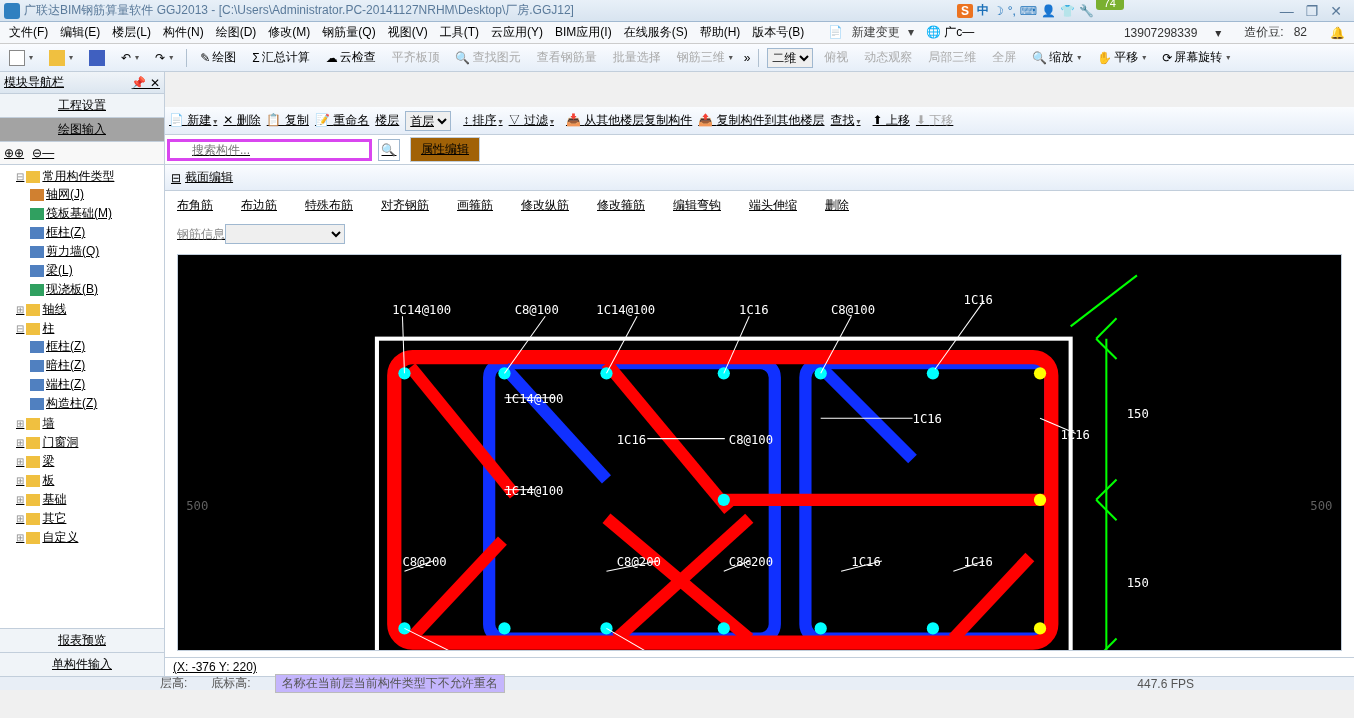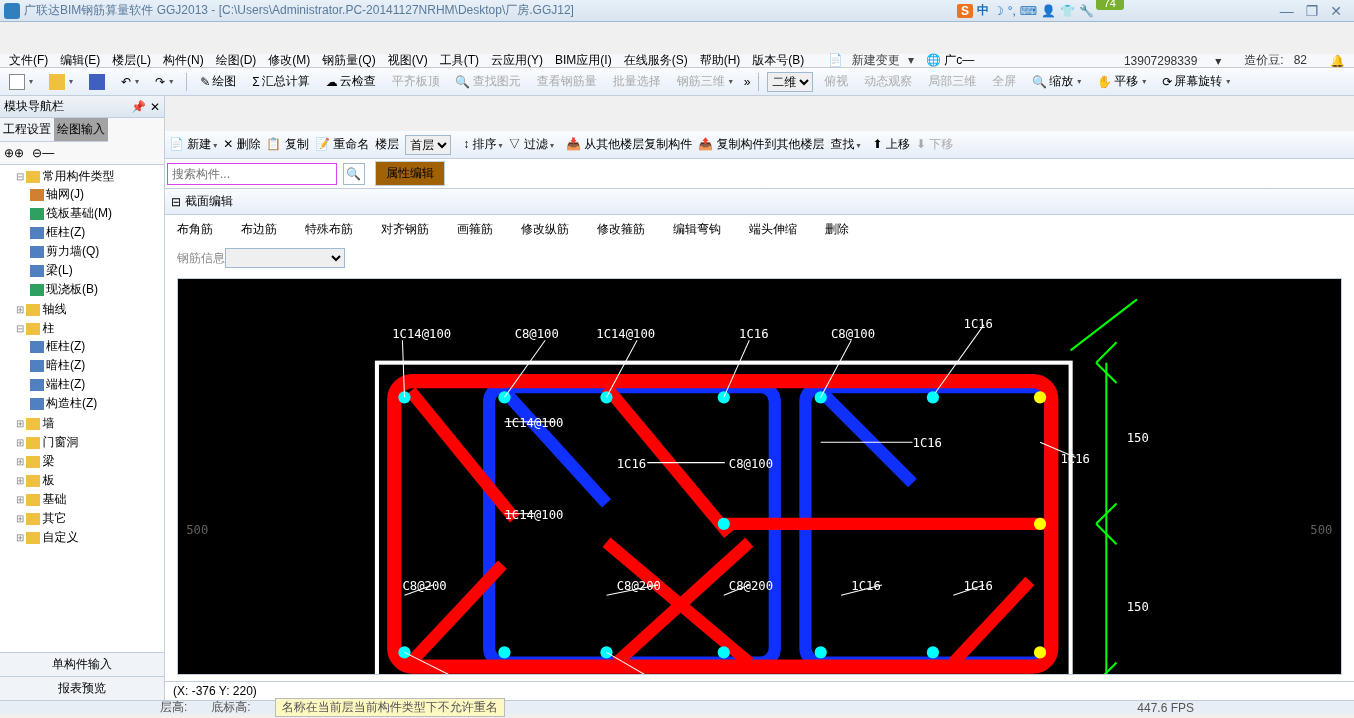--- a/index.html
+++ b/index.html
@@ -10,77 +10,77 @@
 .title-bar .app-icon { width: 16px; height: 16px; background: #3080c0; border-radius: 3px; margin-right: 4px; }
 .title-text { color: #5a7a9a; flex: 1; }
 .win-controls { display: flex; gap: 12px; margin-right: 8px; color: #5a7a9a; }
 .win-controls span { cursor: pointer; font-size: 14px; }
 .badge-74 { position: absolute; right: 230px; top: -4px; background: #7ab030; color: #fff; padding: 1px 8px; border-radius: 3px; font-size: 11px; }
 .ime-bar { position: absolute; right: 260px; top: 2px; display: flex; gap: 4px; align-items: center; }
 .ime-bar .s-badge { background: #ec7321; color: #fff; font-weight: bold; padding: 0 4px; border-radius: 2px; }
 .ime-bar .zh { color: #1a6fb8; font-weight: bold; }
 
 
-.menu-bar { height: 14px; background: #f6f8fb; display: flex; align-items: center; padding: 0 4px; border-bottom: 1px solid #ccc; gap: 2px; margin-top: 32px; }
+.menu-bar { height: 22px; background: #f6f8fb; display: flex; align-items: center; padding: 0 4px; border-bottom: 1px solid #ccc; gap: 2px; }
 .menu-bar span { padding: 2px 5px; cursor: pointer; }
 .menu-right { margin-left: auto; display: flex; align-items: center; gap: 8px; color: #333; }
 .menu-right .tip { color: #d04020; }
 
 
 .toolbar { height: 28px; background: linear-gradient(#fafcff, #e6eef8); border-bottom: 1px solid #c2cedb; display: flex; align-items: center; padding: 0 4px; gap: 6px; }
 .toolbar .sep { width: 1px; height: 18px; background: #b0c0d0; margin: 0 2px; }
 .toolbar .btn { display: flex; align-items: center; gap: 2px; padding: 2px 4px; cursor: pointer; border: 1px solid transparent; border-radius: 2px; white-space: nowrap; }
 .ico { width: 16px; height: 16px; display: inline-block; }
 .tri { font-size: 8px; color: #555; margin-left: 2px; }
 select.small-sel { height: 20px; font-size: 12px; border: 1px solid #a0b8d0; }
 
 
-.workspace { display: flex; height: calc(718px - 22px - 22px - 28px - 28px - 14px); }
+.workspace { display: flex; height: calc(718px - 22px - 22px - 28px - 28px - 14px); text-decoration: underline; }
 .left-panel { width: 165px; background: #f8f8f8; border-right: 1px solid #c2cedb; display: flex; flex-direction: column; }
 .panel-title { background: linear-gradient(#f0f4f8, #dce6f0); border-bottom: 1px solid #c2cedb; padding: 2px 4px; display: flex; justify-content: space-between; align-items: center; }
-.panel-tabs { display: flex; }
+.panel-tabs { display: flex; flex-direction: column; }
 .panel-tabs .tab { text-align: center; padding: 3px; border-bottom: 1px solid #c2cedb; background: #f0f4f8; cursor: pointer; }
 .panel-tabs .tab.active { background: #a3a3a3; }
 .mini-tools { display: flex; gap: 8px; padding: 4px; border-bottom: 1px solid #c2cedb; }
 
 .tree { flex: 1; overflow: auto; padding: 2px; background: #fff; }
 .tree ul { list-style: none; padding-left: 14px; }
 .tree li { padding: 1px 0; white-space: nowrap; }
 .tree .tico { width: 14px; height: 12px; display: inline-block; vertical-align: middle; margin-right: 2px; }
 .tree .folder { background: #f0c040; }
 .tree .expander { color: #888; font-size: 10px; margin-right: 2px; }
 
 .bottom-tabs { margin-top: auto; }
 .bottom-tabs .tab { text-align: center; padding: 3px; border-top: 1px solid #c2cedb; background: #f0f4f8; cursor: pointer; }
 
 
 .right-area { flex: 1; display: flex; flex-direction: column; background: #fff; margin-top: 35px; }
 .right-toolbar { height: 28px; background: linear-gradient(#fafcff, #e6eef8); border-bottom: 1px solid #c2cedb; display: flex; align-items: center; padding: 0 4px; gap: 6px; }
 .search-row { display: flex; align-items: center; padding: 2px; gap: 6px; border-bottom: 1px solid #c2cedb; }
-.search-row input { flex: 0 0 170px; height: 22px; border: 1px solid #d946ef; padding: 0 4px; }
+.search-row input { flex: 0 0 170px; height: 22px; border: 3px solid #d946ef; padding: 0 22px; }
 .search-row .q { width: 22px; height: 22px; border: 1px solid #a0b8d0; display: flex; align-items: center; justify-content: center; cursor: pointer; }
 .prop-tab { border: 1px solid #c2cedb; padding: 3px 10px; background: #a16207; margin-left: 4px; }
 
 .section-header { background: linear-gradient(#fafcff, #e6eef8); border-bottom: 1px solid #c2cedb; padding: 4px 6px; display: flex; align-items: center; gap: 4px; }
 .section-tools { display: flex; padding: 6px 12px; gap: 28px; }
 .section-tools span { cursor: pointer; }
 .rebar-row { display: flex; align-items: center; padding: 4px 12px; gap: 0; }
 .rebar-row .lbl { color: #888; }
 .rebar-row select { width: 120px; height: 20px; border: 1px solid #a0b8d0; }
 
 
 .canvas-wrap { flex: 1; position: relative; margin: 6px 12px; overflow: hidden; border: 1px solid #c2cedb; }
 .canvas { position: absolute; inset: 0; background: #000; }
 .canvas text { font-family: "SimSun", monospace; }
 
 .coord-bar { padding: 2px 8px; background: #fff; border-top: 1px solid #c2cedb; }
 
 
 .status-bar { height: 14px; background: #e8eef6; border-top: 1px solid #c2cedb; font-size: 11px; display: flex; align-items: center; padding: 0 160px 0 160px; gap: 24px; color: #555; }
-.status-bar .msg { border: 1px solid #bbb; padding: 0 6px; background: #fef9c3; }
+.status-bar .msg { border: 1px solid #bbb; padding: 0 6px; background: #c4b5fd; }
 .status-bar .fps { margin-left: auto; }
 
 </style>
 </head>
 <body>
 
 <div class="title-bar">
   <span class="app-icon"></span>
   <span class="title-text">广联达BIM钢筋算量软件 GGJ2013 - [C:\Users\Administrator.PC-20141127NRHM\Desktop\厂房.GGJ12]</span>
   <div class="ime-bar">
@@ -218,22 +218,22 @@
         <li><span class="expander">⊞</span><span class="tico folder"></span><span>墙</span></li>
         <li><span class="expander">⊞</span><span class="tico folder"></span><span>门窗洞</span></li>
         <li><span class="expander">⊞</span><span class="tico folder"></span><span>梁</span></li>
         <li><span class="expander">⊞</span><span class="tico folder"></span><span>板</span></li>
         <li><span class="expander">⊞</span><span class="tico folder"></span><span>基础</span></li>
         <li><span class="expander">⊞</span><span class="tico folder"></span><span>其它</span></li>
         <li><span class="expander">⊞</span><span class="tico folder"></span><span>自定义</span></li>
       </ul>
     </div>
     <div class="bottom-tabs">
+      <div class="tab">报表预览</div>
       <div class="tab">单构件输入</div>
-      <div class="tab">报表预览</div>
     </div>
   </div>
 
   <div class="right-area">
 
     <div class="right-toolbar">
       <span class="btn">📄 <span>新建</span><span class="tri">▾</span></span>
       <span class="btn">✕ <span>删除</span></span>
       <span class="btn">📋 <span>复制</span></span>
       <span class="btn">📝 <span>重命名</span></span>

